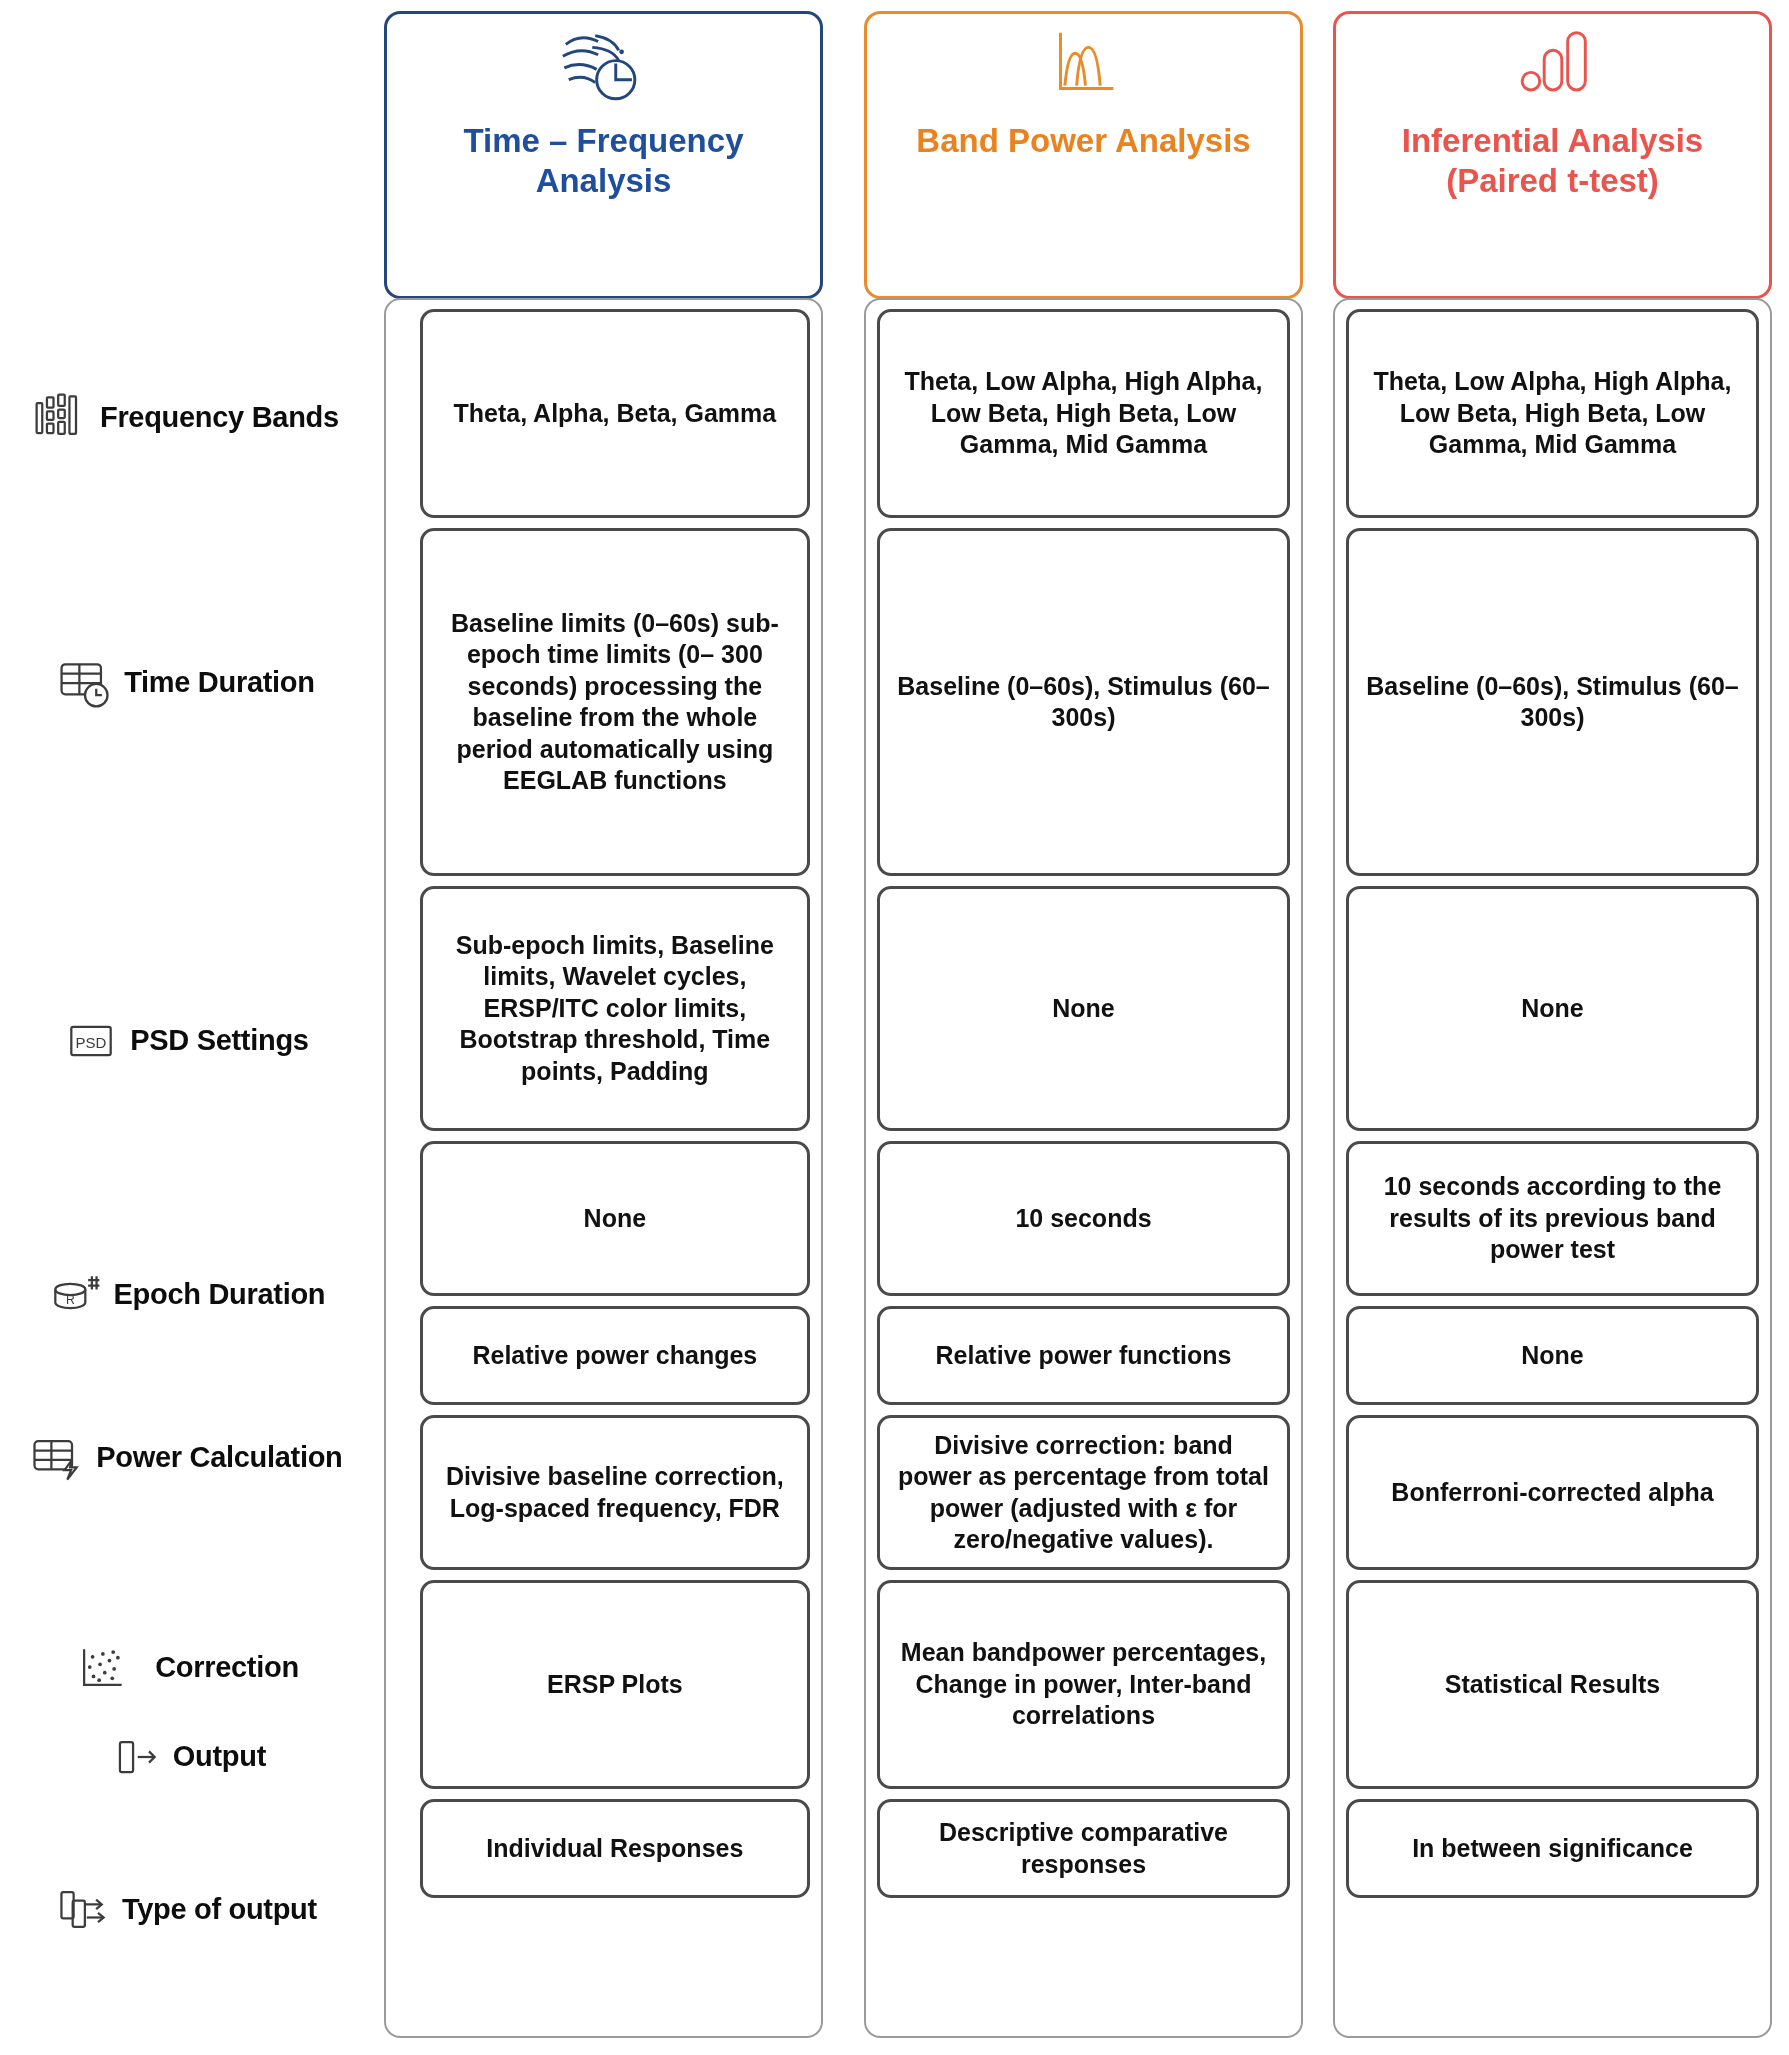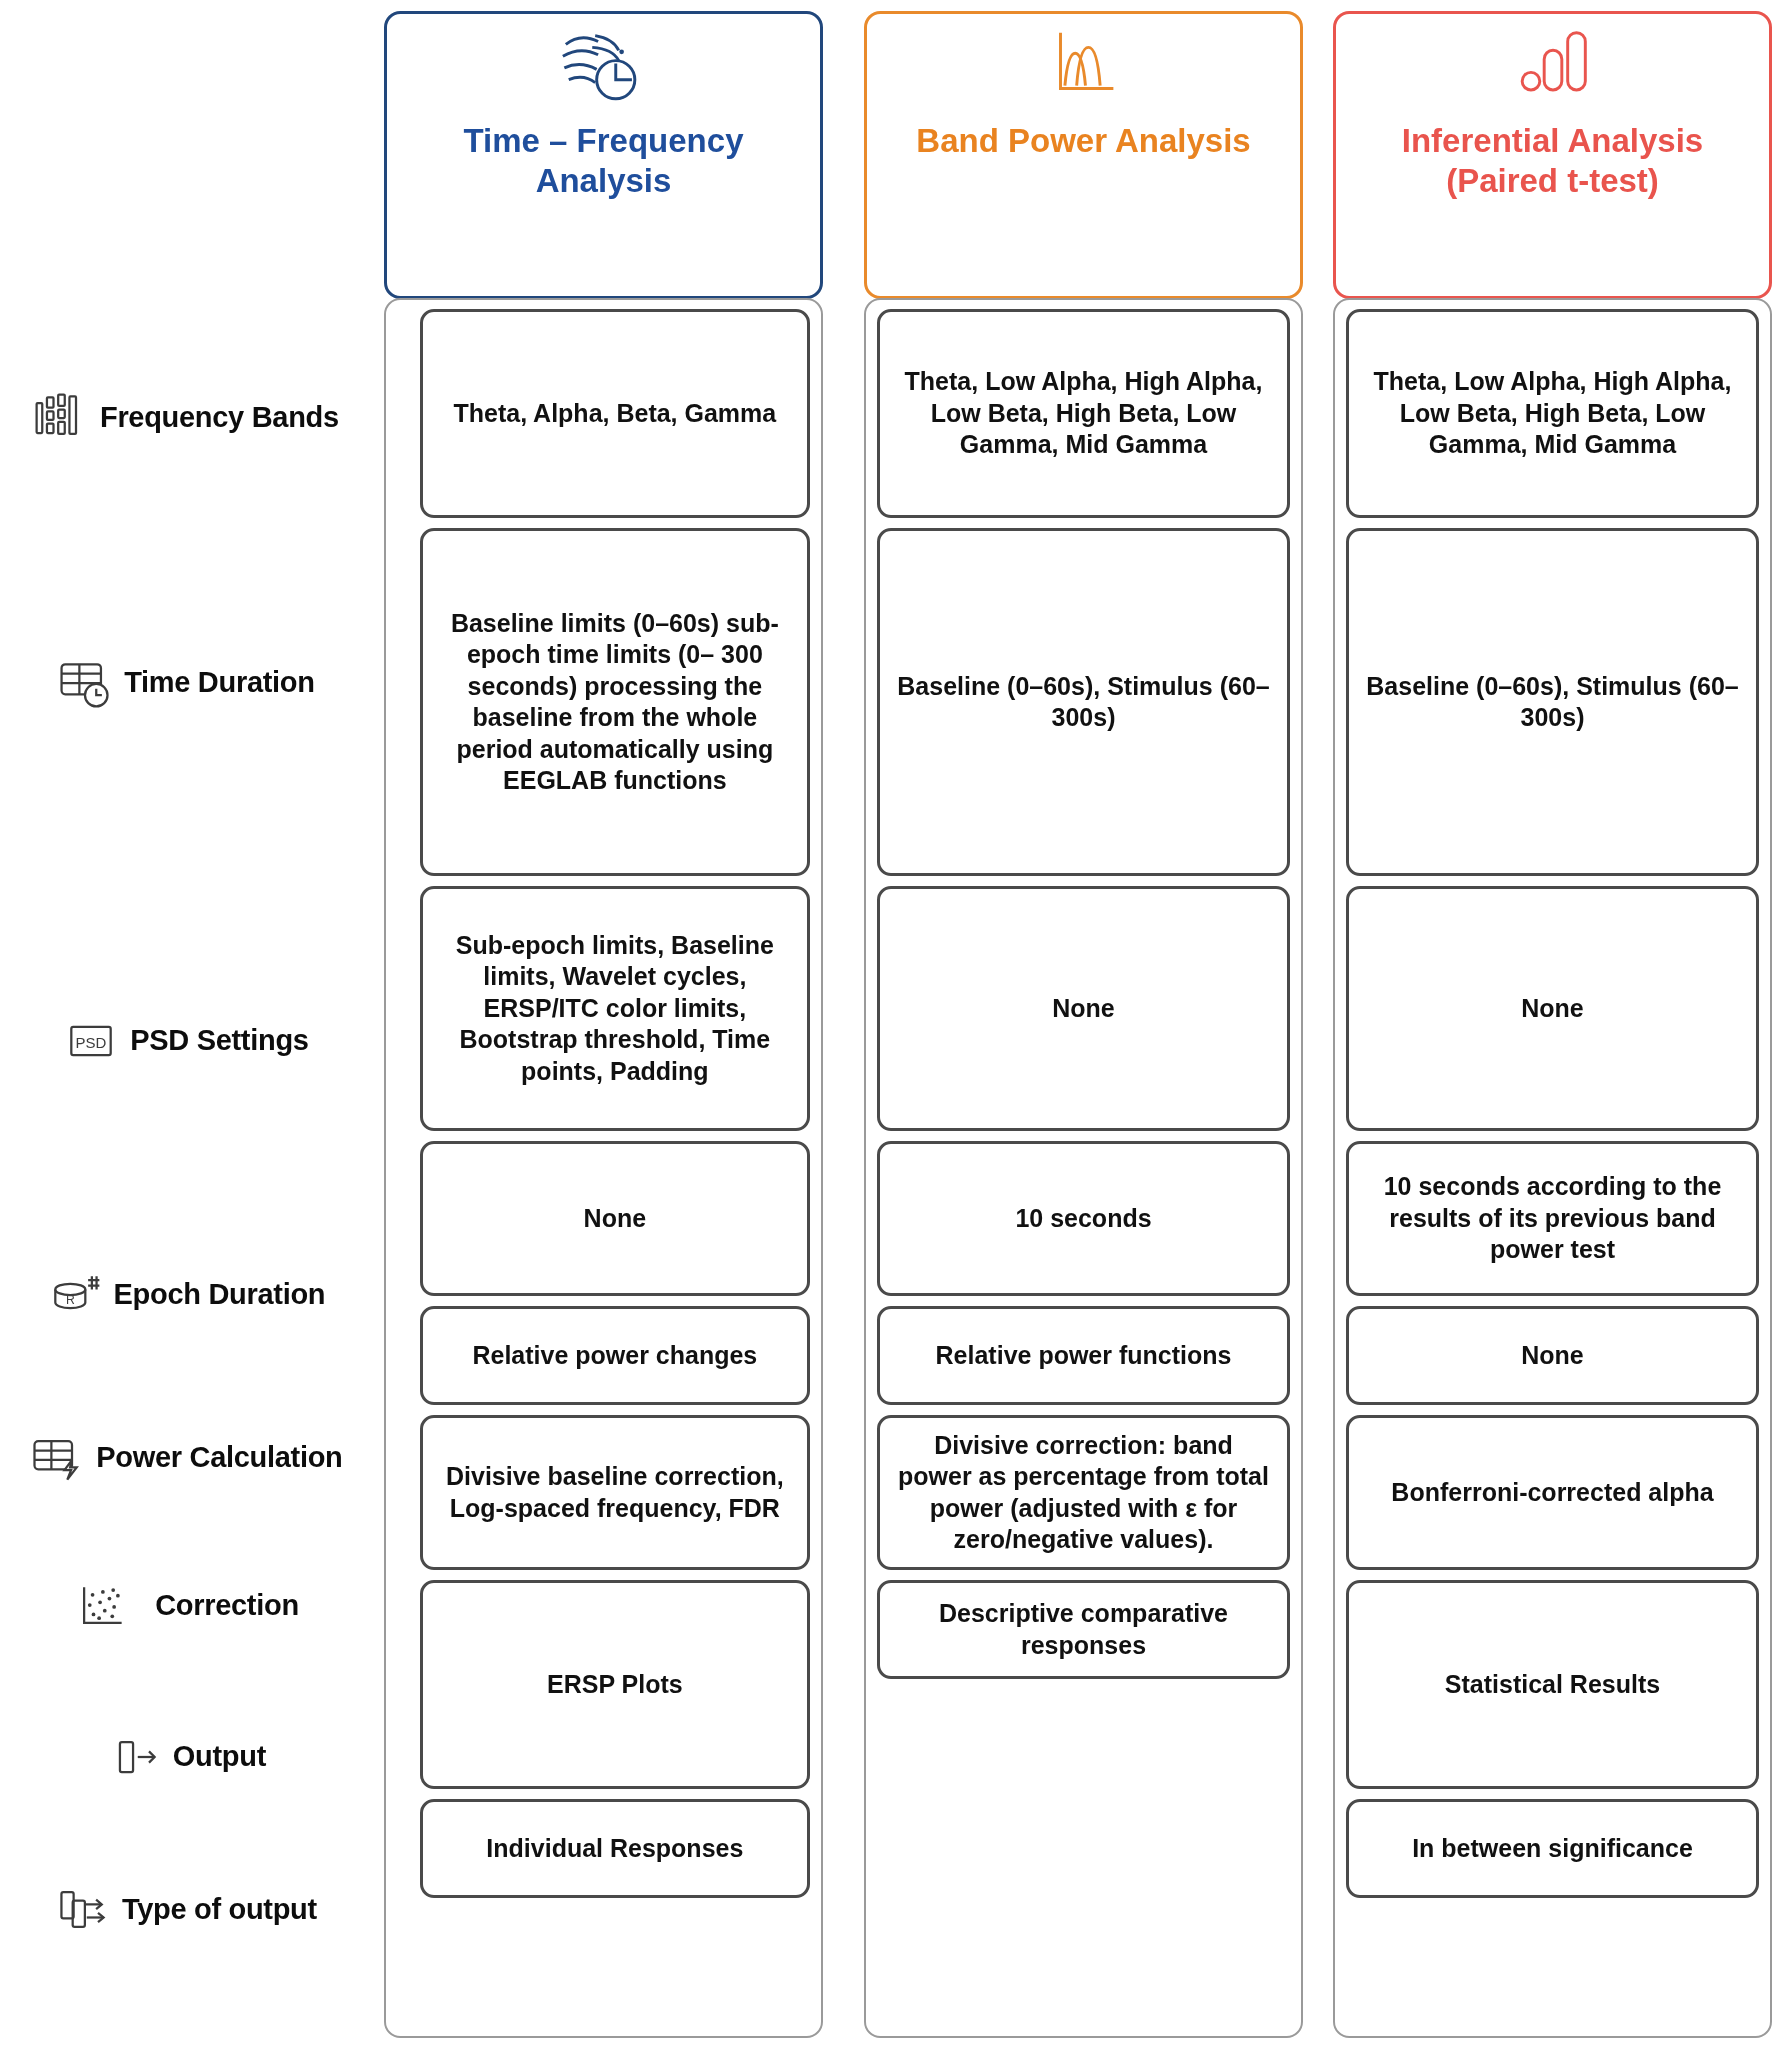--- a/index.html
+++ b/index.html
@@ -175,21 +175,21 @@
           <rect x="8" y="14" width="40" height="30" rx="4"></rect>
           <line x1="8" y1="24" x2="48" y2="24"></line>
           <line x1="8" y1="34" x2="48" y2="34"></line>
           <line x1="26" y1="14" x2="26" y2="44"></line>
           <path d="M48 34 l-8 11 h7 l-4 10 10 -13 h-7 z" fill="#fff"></path>
         </svg>
       </span>
       <span class="rtext">Power Calculation</span>
     </div>
 
-    <div class="row-label" style="top:1518px;height:176px;gap:24px;">
+    <div class="row-label" style="top:1580px;height:176px;gap:24px;">
       <span class="ricon">
         <svg viewBox="0 0 64 64" width="60" height="60" fill="none" stroke="#3c3c3c" stroke-width="2.4">
           <polyline points="14,12 14,50 54,50"></polyline>
           <g fill="#3c3c3c" stroke="none">
             <circle cx="23" cy="20" r="2"></circle>
               <circle cx="34" cy="17" r="2"></circle>
               <circle cx="45" cy="15" r="2"></circle>
             <circle cx="20" cy="31" r="2"></circle>
               <circle cx="31" cy="28" r="2"></circle>
               <circle cx="41" cy="24" r="2"></circle>
@@ -301,20 +301,23 @@
         </div>
       <div class="cell" style="height:155px;">
           <span class="ctext">10 seconds</span>
         </div>
       <div class="cell" style="height:99px;">
           <span class="ctext">Relative power functions</span>
         </div>
       <div class="cell" style="height:155px;">
           <span class="ctext">Divisive correction: band power as percentage from total power (adjusted with ε for zero/negative values).</span>
         </div>
+      <div class="cell" style="height:209px;">
+          <span class="ctext">Mean bandpower percentages, Change in power, Inter-band correlations</span>
+        </div>
       <div class="cell" style="height:99px;">
           <span class="ctext">Descriptive comparative responses</span>
         </div>
     </div>
   </div>
 
   <div class="col col-inf" style="left:1333px; width:439px; height:2038px;">
     <div class="col-head">
       <span class="hicon">
         <svg viewBox="0 0 64 64" width="94" height="94" fill="none" stroke="#e9554e" stroke-width="2">

